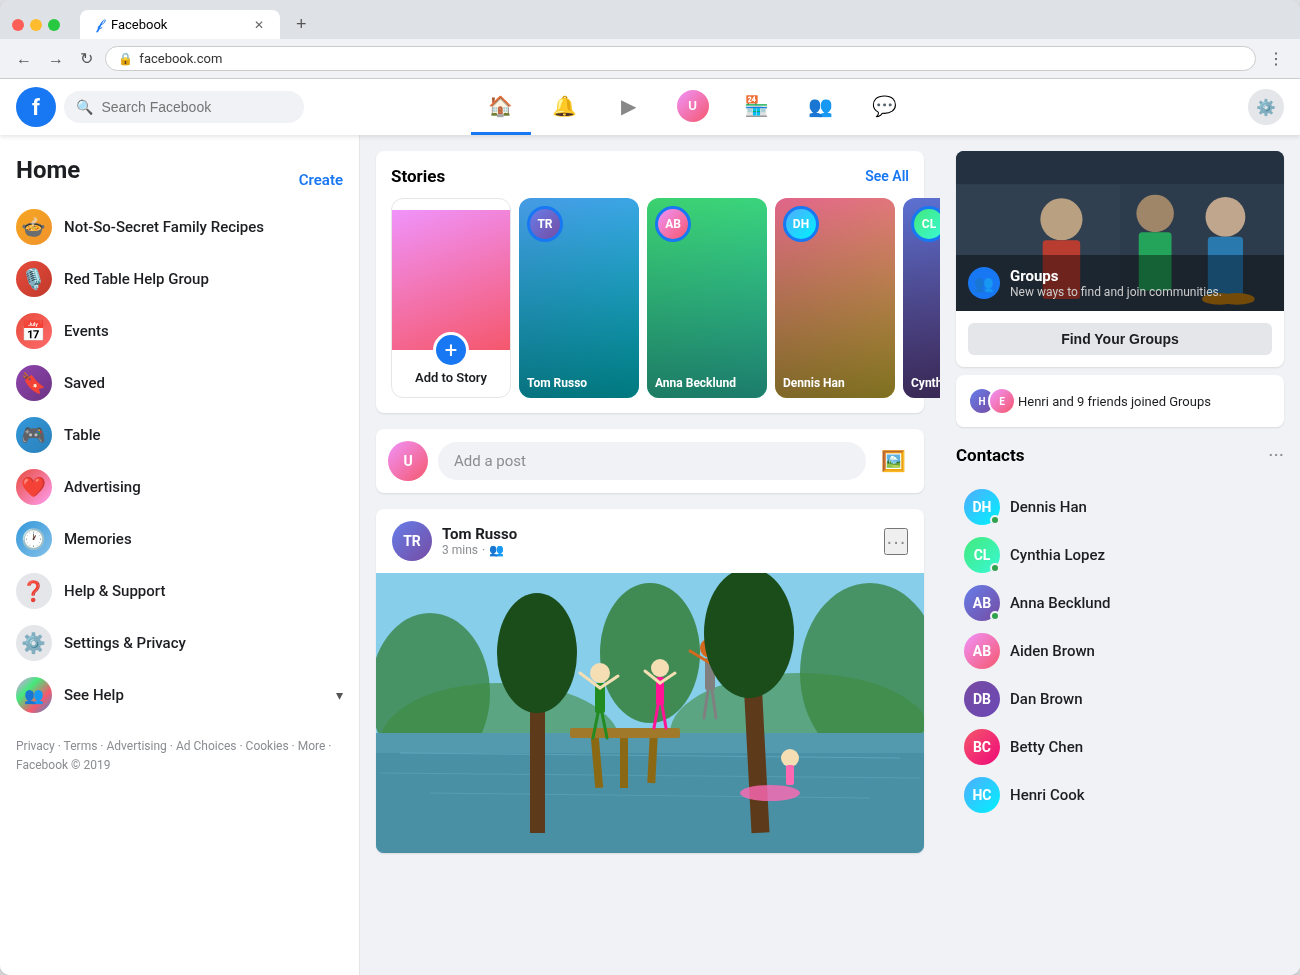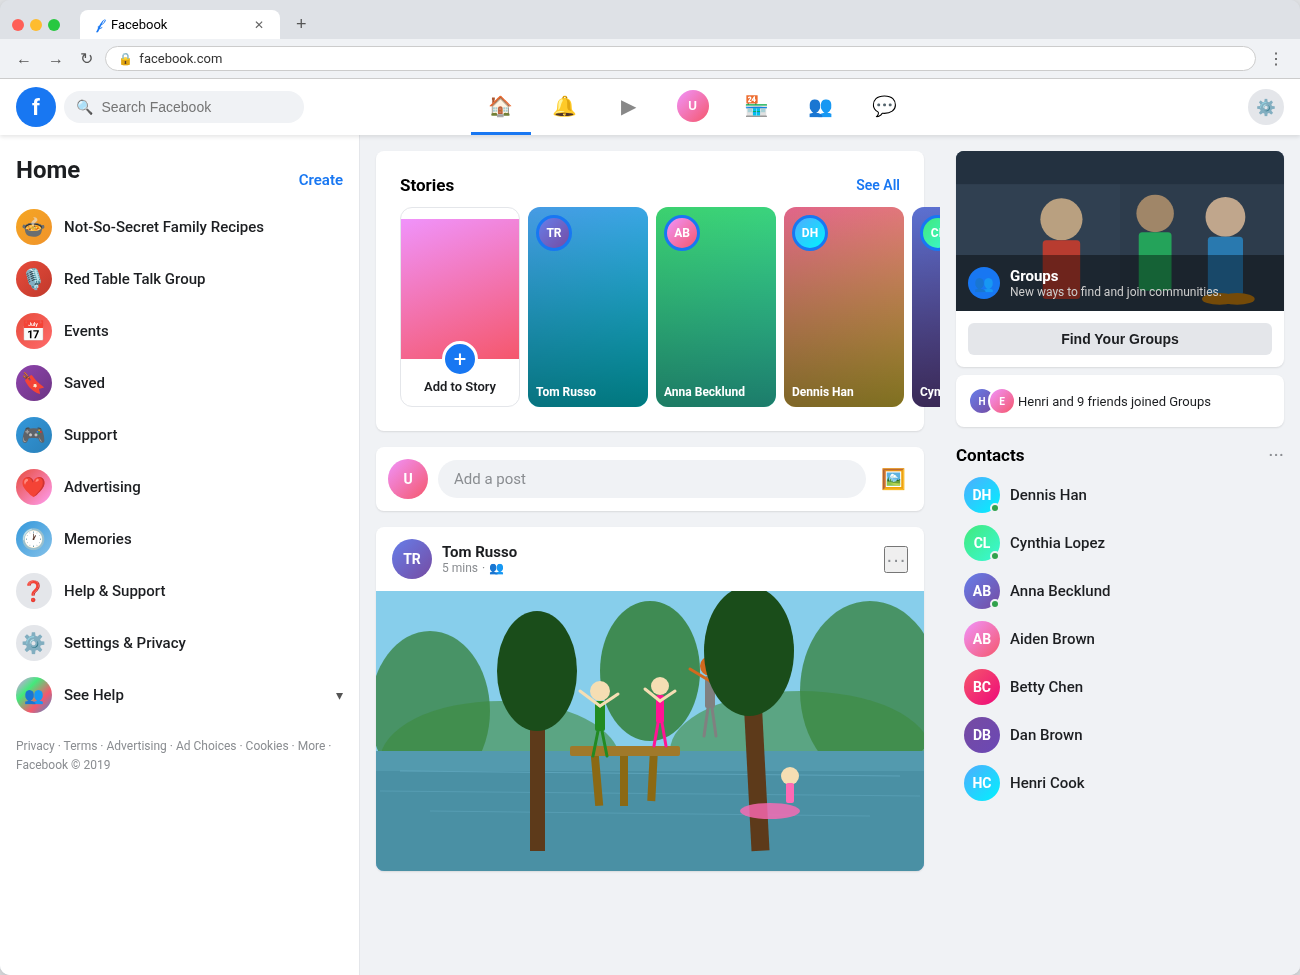--- a/index.html
+++ b/index.html
@@ -55,21 +55,21 @@
     .sidebar-item { display: flex; align-items: center; gap: 12px; padding: 8px 8px; border-radius: 8px; cursor: pointer; }
     .sidebar-icon { width: 36px; height: 36px; border-radius: 50%; display: flex; align-items: center; justify-content: center; font-size: 20px; flex-shrink: 0; overflow: hidden; }
     .sidebar-label { font-size: 15px; color: #1c1e21; font-weight: 500; }
 
     .sidebar-footer { padding: 16px 8px 8px; color: #8a8d91; font-size: 12px; line-height: 1.6; }
 
     
     .feed { flex: 1; overflow-y: auto; padding: 16px; display: flex; flex-direction: column; gap: 16px; }
 
     
-    .stories-section { background: #fff; border-radius: 8px; padding: 24px; box-shadow: 0 1px 2px rgba(0,0,0,0.1); }
+    .stories-section { background: #fff; border-radius: 8px; padding: 15px; box-shadow: 0 1px 2px rgba(0,0,0,0.1); }
     .stories-header { display: flex; align-items: center; justify-content: space-between; margin-bottom: 12px; }
     .stories-title { font-size: 17px; font-weight: 700; }
     .stories-see-all { color: #1877f2; font-weight: 600; cursor: pointer; font-size: 14px; }
     .stories-row { display: flex; gap: 8px; }
     .story-card { width: 120px; height: 200px; border-radius: 12px; overflow: hidden; position: relative; cursor: pointer; flex-shrink: 0; }
     .story-add { background: #fff; border: 1px solid #e4e6ea; display: flex; flex-direction: column; align-items: center; justify-content: flex-end; }
     .story-add-photo { width: 100%; height: 140px; background: linear-gradient(135deg, #f093fb 0%, #f5576c 100%); position: relative; }
     .story-add-btn { position: absolute; bottom: -18px; left: 50%; transform: translateX(-50%); width: 36px; height: 36px; background: #1877f2; border-radius: 50%; display: flex; align-items: center; justify-content: center; color: white; font-size: 22px; border: 3px solid #fff; }
     .story-add-label { padding: 20px 8px 12px; font-size: 13px; font-weight: 600; color: #1c1e21; }
     .story-overlay { position: absolute; inset: 0; background: linear-gradient(to bottom, rgba(0,0,0,0.1) 0%, rgba(0,0,0,0.5) 100%); }
@@ -109,21 +109,21 @@
     .groups-text-sub { color: #ccc; font-size: 12px; }
     .groups-btn-area { padding: 12px; }
     .find-groups-btn { width: 100%; background: #e4e6ea; border: none; border-radius: 6px; padding: 8px; font-size: 14px; font-weight: 600; cursor: pointer; color: #1c1e21; }
 
     .joined-info { background: #fff; border-radius: 8px; padding: 12px; box-shadow: 0 1px 2px rgba(0,0,0,0.1); display: flex; align-items: center; gap: 10px; margin-top: 8px; }
     .joined-avatars { display: flex; }
     .joined-avatar { width: 28px; height: 28px; border-radius: 50%; border: 2px solid #fff; margin-right: -8px; font-size: 10px; display: flex; align-items: center; justify-content: center; color: white; font-weight: bold; }
     .joined-text { font-size: 13px; color: #1c1e21; }
 
     .contacts-section { }
-    .contacts-header { display: flex; align-items: center; justify-content: space-between; margin-bottom: 4px; }
+    .contacts-header { display: flex; align-items: center; justify-content: space-between; margin-bottom: 16px; }
     .contacts-title { font-size: 17px; font-weight: 700; }
     .contacts-more { color: #8a8d91; cursor: pointer; font-size: 20px; }
 
     .contact-item { display: flex; align-items: center; gap: 10px; padding: 6px 8px; border-radius: 8px; cursor: pointer; }
     .contact-avatar { width: 36px; height: 36px; border-radius: 50%; display: flex; align-items: center; justify-content: center; font-size: 14px; font-weight: bold; color: white; flex-shrink: 0; position: relative; }
     .contact-online { position: absolute; bottom: 0; right: 0; width: 10px; height: 10px; background: #31a24c; border-radius: 50%; border: 2px solid #f0f2f5; }
     .contact-name { font-size: 15px; color: #1c1e21; font-weight: 500; }
   </style>
 </head>
 <body>
@@ -188,33 +188,33 @@
           <span class="sidebar-title">Home</span>
           <span class="sidebar-create">Create</span>
         </div>
 
         <div class="sidebar-item">
           <div class="sidebar-icon" style="background:linear-gradient(135deg,#f5a623,#f0932b);">🍲</div>
           <span class="sidebar-label">Not-So-Secret Family Recipes</span>
         </div>
         <div class="sidebar-item">
           <div class="sidebar-icon" style="background:linear-gradient(135deg,#e74c3c,#c0392b);">🎙️</div>
-          <span class="sidebar-label">Red Table Talk Group</span>
+          <span class="sidebar-label">Red Table Help Group</span>
         </div>
         <div class="sidebar-item">
           <div class="sidebar-icon" style="background:linear-gradient(135deg,#e74c3c,#ff6b6b);">📅</div>
           <span class="sidebar-label">Events</span>
         </div>
         <div class="sidebar-item">
           <div class="sidebar-icon" style="background:linear-gradient(135deg,#8e44ad,#6c3483);">🔖</div>
           <span class="sidebar-label">Saved</span>
         </div>
         <div class="sidebar-item">
           <div class="sidebar-icon" style="background:linear-gradient(135deg,#3498db,#2980b9);">🎮</div>
-          <span class="sidebar-label">Support</span>
+          <span class="sidebar-label">Table</span>
         </div>
         <div class="sidebar-item">
           <div class="sidebar-icon" style="background:linear-gradient(135deg,#e74c3c,#ff9ff3);">❤️</div>
           <span class="sidebar-label">Advertising</span>
         </div>
         <div class="sidebar-item">
           <div class="sidebar-icon" style="background:linear-gradient(135deg,#3498db,#85c1e9);">🕐</div>
           <span class="sidebar-label">Memories</span>
         </div>
         <div class="sidebar-item">
@@ -284,21 +284,21 @@
           <div class="post-input">Add a post</div>
           <div class="post-photo-btn">🖼️</div>
         </div>
 
         <div class="post-card">
           <div class="post-header">
             <div class="post-user-avatar" style="background:linear-gradient(135deg,#667eea,#764ba2);">TR</div>
             <div class="post-user-info">
               <div class="post-username">Tom Russo</div>
               <div class="post-meta">
-                <span>5 mins</span>
+                <span>3 mins</span>
                 <span>·</span>
                 <span>👥</span>
               </div>
             </div>
             <button class="post-more">···</button>
           </div>
 
           <div class="post-image">
             <svg width="100%" height="100%" viewBox="0 0 600 280" preserveAspectRatio="xMidYMid slice" xmlns="http://www.w3.org/2000/svg">
 
@@ -427,26 +427,26 @@
               AB
               <div class="contact-online"></div>
             </div>
             <span class="contact-name">Anna Becklund</span>
           </div>
           <div class="contact-item">
             <div class="contact-avatar" style="background:linear-gradient(135deg,#f093fb,#f5576c);">AB</div>
             <span class="contact-name">Aiden Brown</span>
           </div>
           <div class="contact-item">
+            <div class="contact-avatar" style="background:linear-gradient(135deg,#764ba2,#6b48b5);">DB</div>
+            <span class="contact-name">Dan Brown</span>
+          </div>
+          <div class="contact-item">
             <div class="contact-avatar" style="background:linear-gradient(135deg,#f5576c,#ee0979);">BC</div>
             <span class="contact-name">Betty Chen</span>
-          </div>
-          <div class="contact-item">
-            <div class="contact-avatar" style="background:linear-gradient(135deg,#764ba2,#6b48b5);">DB</div>
-            <span class="contact-name">Dan Brown</span>
           </div>
           <div class="contact-item">
             <div class="contact-avatar" style="background:linear-gradient(135deg,#4facfe,#00f2fe);">HC</div>
             <span class="contact-name">Henri Cook</span>
           </div>
         </div>
       </div>
 
     </div>
   </div>

